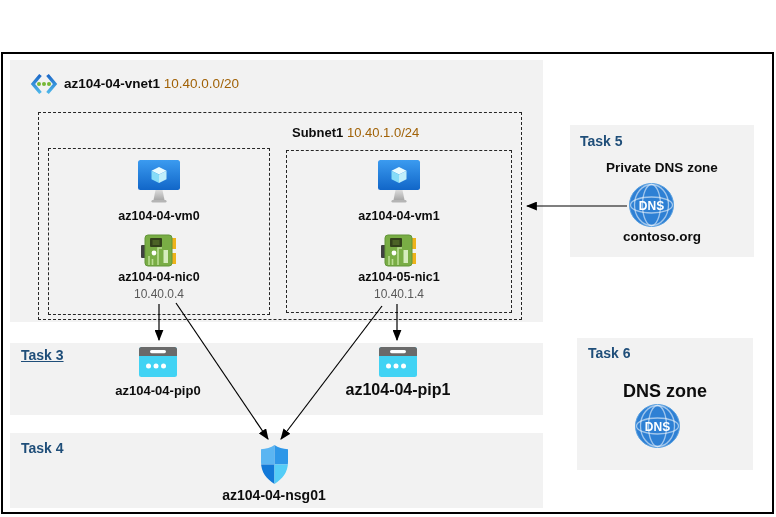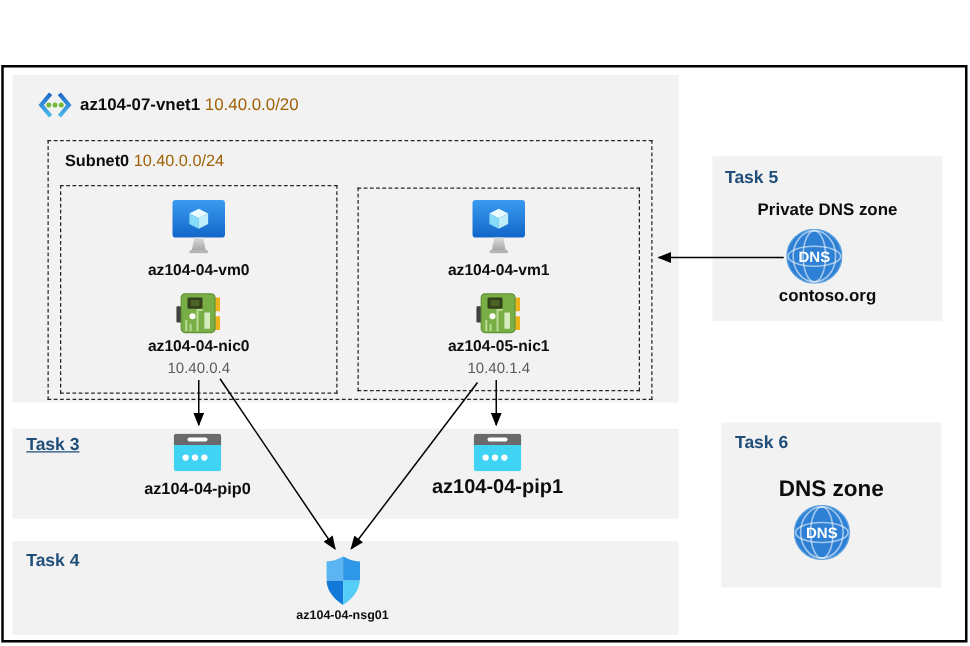--- a/index.html
+++ b/index.html
@@ -38,30 +38,26 @@
         </linearGradient>
       </defs>
       <polyline points="10.5,4 3,13 10.5,22" fill="none" stroke="url(#vng)" stroke-width="3.4"></polyline>
       <polyline points="17.5,4 25,13 17.5,22" fill="none" stroke="url(#vng)" stroke-width="3.4"></polyline>
       <circle cx="9" cy="13" r="2" fill="#76b837"></circle>
       <circle cx="14" cy="13" r="2" fill="#76b837"></circle>
       <circle cx="19" cy="13" r="2" fill="#76b837"></circle>
     </svg>
   </span>
   <div class="abs hdr" style="left:64px;top:77px;">
-    <span>az104-07-vnet1</span>
+    <span>az104-04-vnet1</span>
     <span class="dim" style="font-weight:400;">10.40.0.0/20</span>
   </div>
 
   <div class="dashed" style="left:38px;top:112px;width:484px;height:208px;"></div>
 
-  <div class="abs hdr sublbl" style="left:52px;top:122px;">
-    <span>Subnet0</span>
-    <span class="dim" style="font-weight:400;">10.40.0.0/24</span>
-  </div>
   <div class="dashed" style="left:48px;top:148px;width:222px;height:167px;"></div>
 
   <span class="abs" style="left:137px;top:159px;">
     <svg width="44" height="44" viewBox="0 0 44 44">
       <defs>
         <linearGradient id="vmb0" x1="0" y1="0" x2="0" y2="1">
           <stop offset="0" stop-color="#3b9bf0"></stop>
             <stop offset="1" stop-color="#1166c8"></stop>
         </linearGradient>
         <linearGradient id="st0" x1="0" y1="0" x2="0" y2="1">
@@ -88,20 +84,24 @@
       <rect x="9" y="4" width="12" height="9" rx="1" fill="#33411b"></rect>
       <rect x="11.5" y="6" width="7" height="5" fill="#4c6326"></rect>
       <circle cx="13" cy="19" r="2.4" fill="#fff"></circle>
       <rect x="22.5" y="16" width="4.5" height="13" fill="#d6ecbe"></rect>
       <path d="M8,31 V22 M11.5,31 V25 M17,31 V14 H21" fill="none" stroke="#b9dc92" stroke-width="1.6"></path>
     </svg>
   </span>
   <div class="abs res" style="left:48px;top:271px;width:222px;">az104-04-nic0</div>
   <div class="abs ip" style="left:48px;top:288px;width:222px;">10.40.0.4</div>
 
+  <div class="abs hdr sublbl" style="left:292px;top:126px;">
+    <span>Subnet1</span>
+    <span class="dim" style="font-weight:400;">10.40.1.0/24</span>
+  </div>
   <div class="dashed" style="left:286px;top:150px;width:226px;height:163px;"></div>
 
   <span class="abs" style="left:377px;top:159px;">
     <svg width="44" height="44" viewBox="0 0 44 44">
       <rect x="1" y="1" width="42" height="30" rx="2.5" fill="url(#vmb0)"></rect>
       <polygon points="22,8 29.5,11.8 22,15.6 14.5,11.8" fill="#e8fbff"></polygon>
       <polygon points="14.5,11.8 22,15.6 22,24 14.5,20.2" fill="#86dcf8"></polygon>
       <polygon points="29.5,11.8 22,15.6 22,24 29.5,20.2" fill="#bfeefb"></polygon>
       <polygon points="18.5,31 25.5,31 27.5,41 16.5,41" fill="url(#st0)"></polygon>
       <rect x="14.5" y="41" width="15" height="2.5" rx="1.2" fill="#b5b5b5"></rect>
@@ -196,21 +196,21 @@
         </clipPath>
       </defs>
       <g clip-path="url(#shieldclip)">
         <rect x="0" y="0" width="13.5" height="19.5" fill="#5bb5f2"></rect>
         <rect x="13.5" y="0" width="13.5" height="19.5" fill="#2e97e8"></rect>
         <rect x="0" y="19.5" width="13.5" height="19.5" fill="#1379d8"></rect>
         <rect x="13.5" y="19.5" width="13.5" height="19.5" fill="#55cdf7"></rect>
       </g>
     </svg>
   </span>
-  <div class="abs res" style="left:214px;top:488px;width:120px;font-size:10px;">az104-04-nsg01</div>
+  <div class="abs res" style="left:214px;top:488px;width:120px;font-size:14px;">az104-04-nsg01</div>
 
   <svg class="arrows" width="776" height="517" viewBox="0 0 776 517">
     <defs>
       <marker id="ah" viewBox="0 0 10 8" refX="9" refY="4" markerWidth="11" markerHeight="9" markerUnits="userSpaceOnUse" orient="auto">
         <path d="M0,0 L10,4 L0,8 Z" fill="#000"></path>
       </marker>
     </defs>
     <g stroke="#000" stroke-width="1.2" fill="none">
       <line x1="159" y1="304" x2="159" y2="340" marker-end="url(#ah)"></line>
       <line x1="176" y1="303" x2="268" y2="439" marker-end="url(#ah)"></line>

